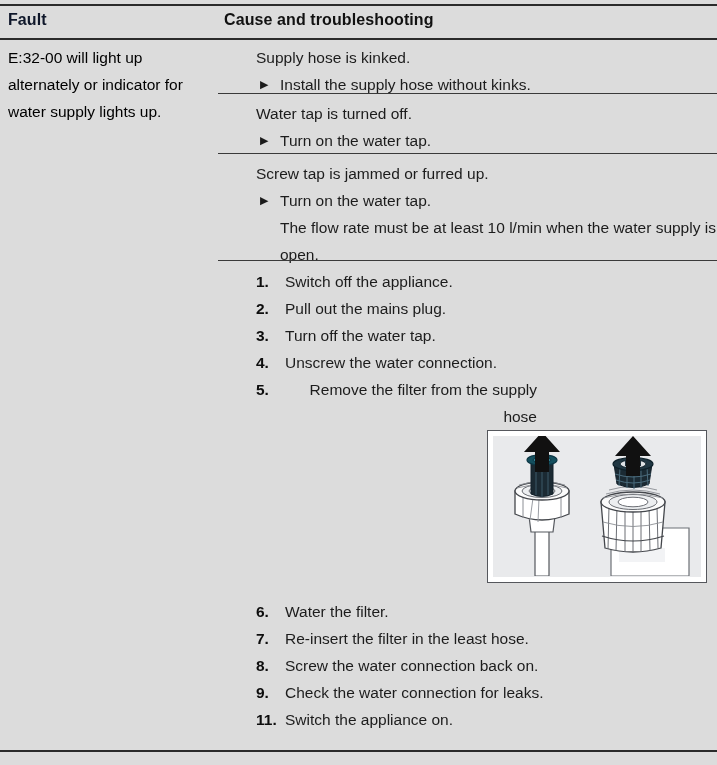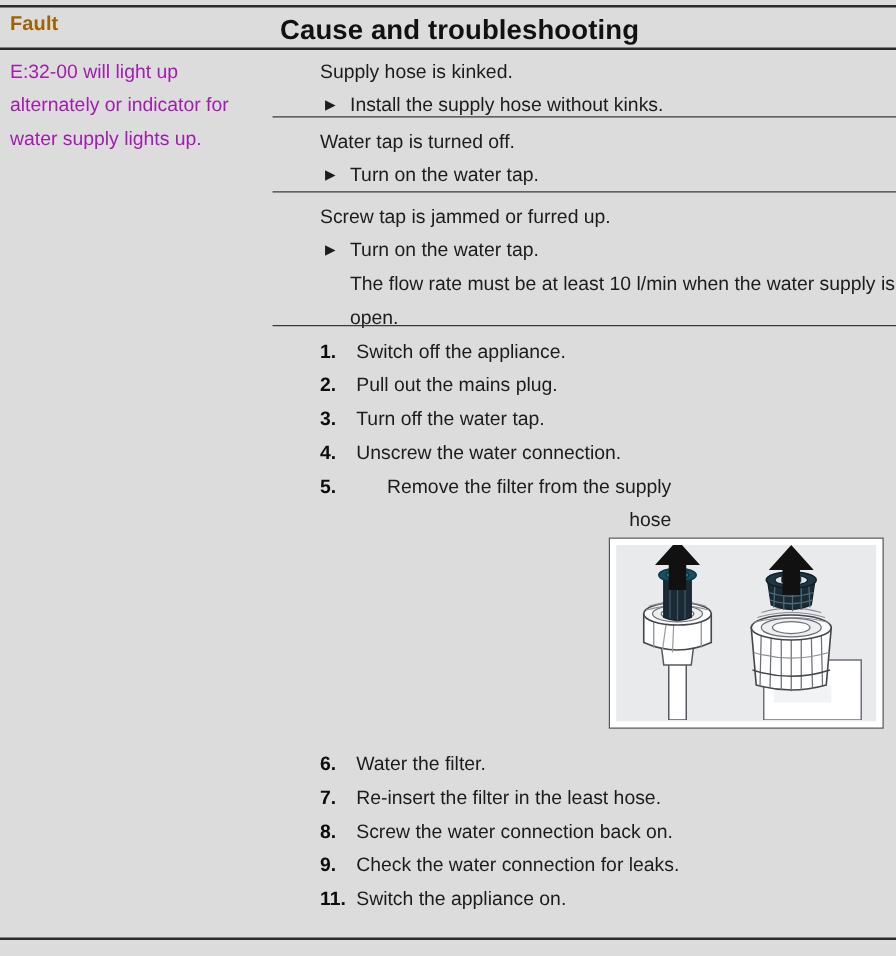--- a/index.html
+++ b/index.html
@@ -52,42 +52,42 @@
     background: #3a3a3a;
   }
 
   
   .hdr-fault {
     position: absolute;
     left: 8px;
     top: 11px;
     font-size: 16px;
     font-weight: bold;
-    color: #a16207;
+    color: #0f172a;
     letter-spacing: 0.1px;
   }
   .hdr-cause {
     position: absolute;
     left: 224px;
     top: 11px;
-    font-size: 22px;
+    font-size: 16px;
     font-weight: bold;
     color: #111111;
     letter-spacing: 0.1px;
   }
 
   
   .fault-cell {
     position: absolute;
     left: 8px;
     top: 44px;
     width: 202px;
     font-size: 15.5px;
     line-height: 27px;
-    color: #a21caf;
+    color: #000000;
   }
 
   
   .cause-block {
     position: absolute;
     left: 224px;
     width: 486px;
     font-size: 15.5px;
     line-height: 27px;
     color: #1c1c1c;

